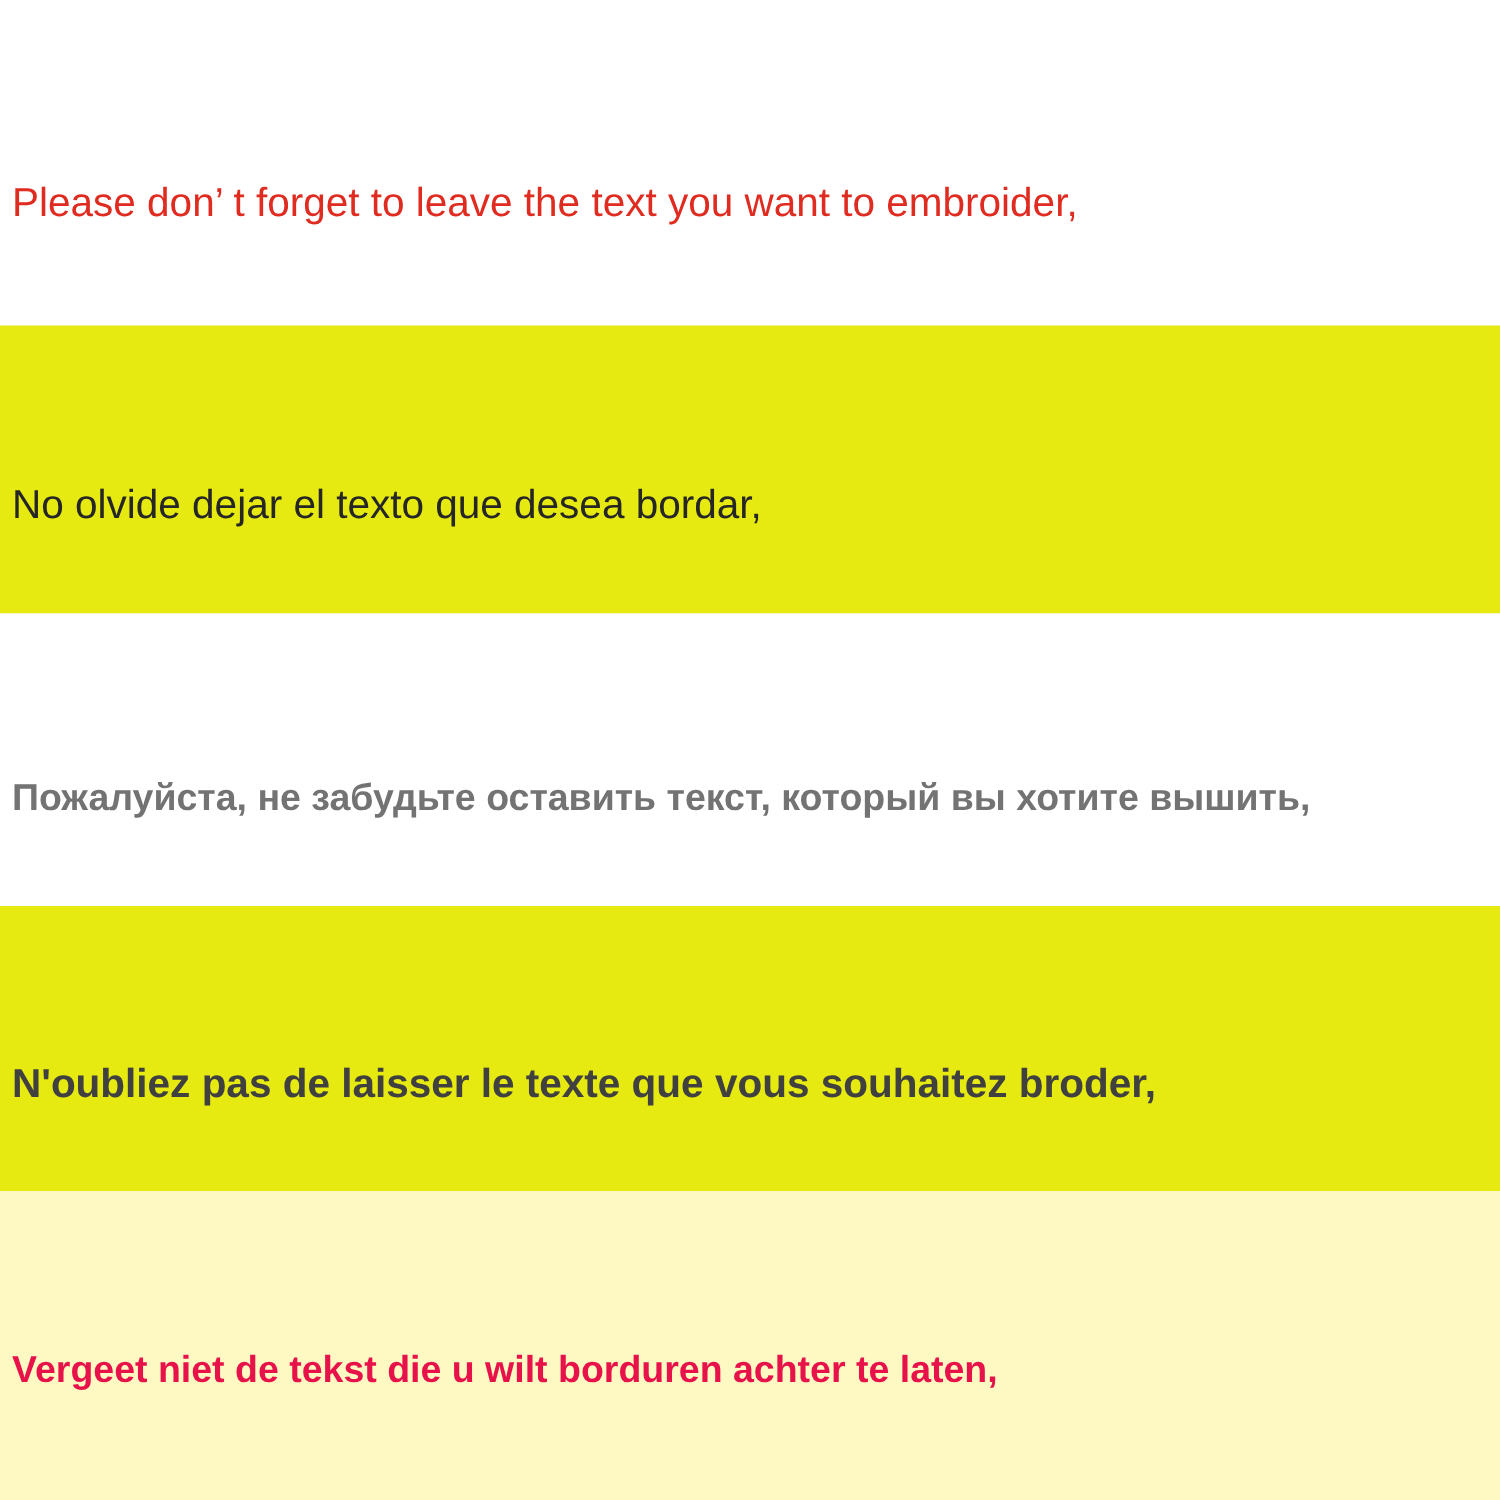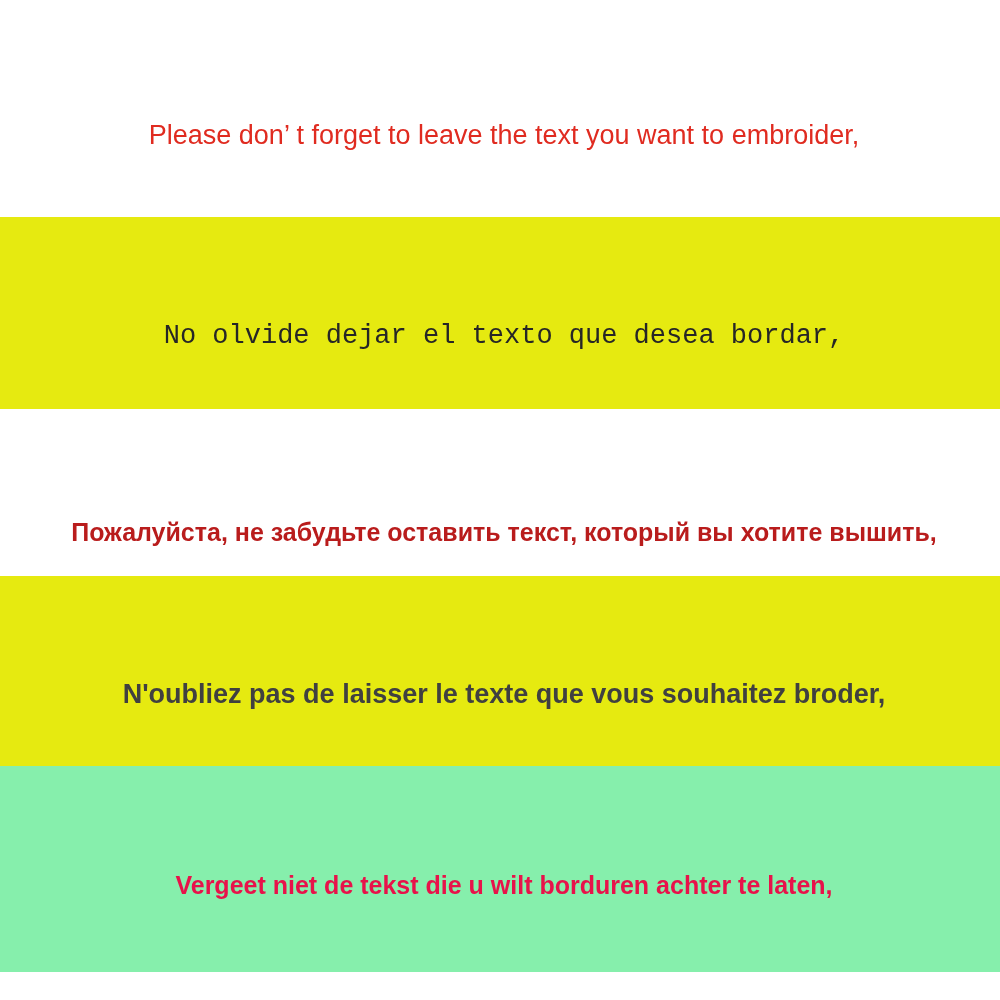--- a/index.html
+++ b/index.html
@@ -8,65 +8,63 @@
     background: #ffffff;
     font-family: "Liberation Sans", "DejaVu Sans", sans-serif;
     overflow: hidden;
   }
   .poster { width: 1000px; height: 1000px; }
   .section {
     box-sizing: border-box;
     padding-left: 8px;
     white-space: pre;
     overflow: hidden;
-    text-align: center;
   }
   .line { white-space: pre; }
 
   .sec-english {
     height: 217px;
     padding-top: 15px;
     background: #ffffff;
     color: #e02b20;
     font-size: 27px;
     font-weight: 400;
     line-height: 48px;
   }
   .sec-spanish {
     height: 192px;
     padding-top: 2px;
     background: #e6ea10;
     color: #262626;
     font-size: 27px;
     font-weight: 400;
     line-height: 47px;
-    font-family: Liberation Mono, monospace;
   }
   .sec-russian {
-    height: 167px;
+    height: 195px;
     padding-top: 3px;
     background: #ffffff;
-    color: #b91c1c;
+    color: #737373;
     font-size: 25px;
     font-weight: 700;
     line-height: 48px;
   }
   .sec-french {
     height: 190px;
     padding-top: 1px;
     background: #e6ea10;
     color: #404040;
     font-size: 27px;
     font-weight: 700;
     line-height: 47px;
   }
   .sec-dutch {
     height: 206px;
     padding-top: 2px;
-    background: #86efac;
+    background: #fef9c3;
     color: #e8124a;
     font-size: 25px;
     font-weight: 700;
     line-height: 47px;
   }
 </style>
 </head>
 <body>
 
 <div class="poster">

